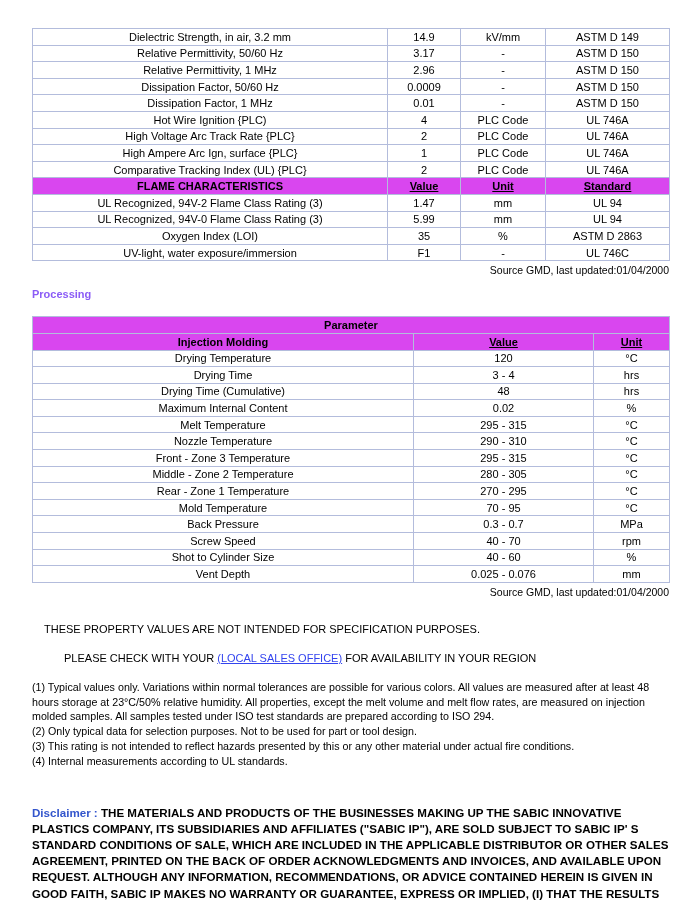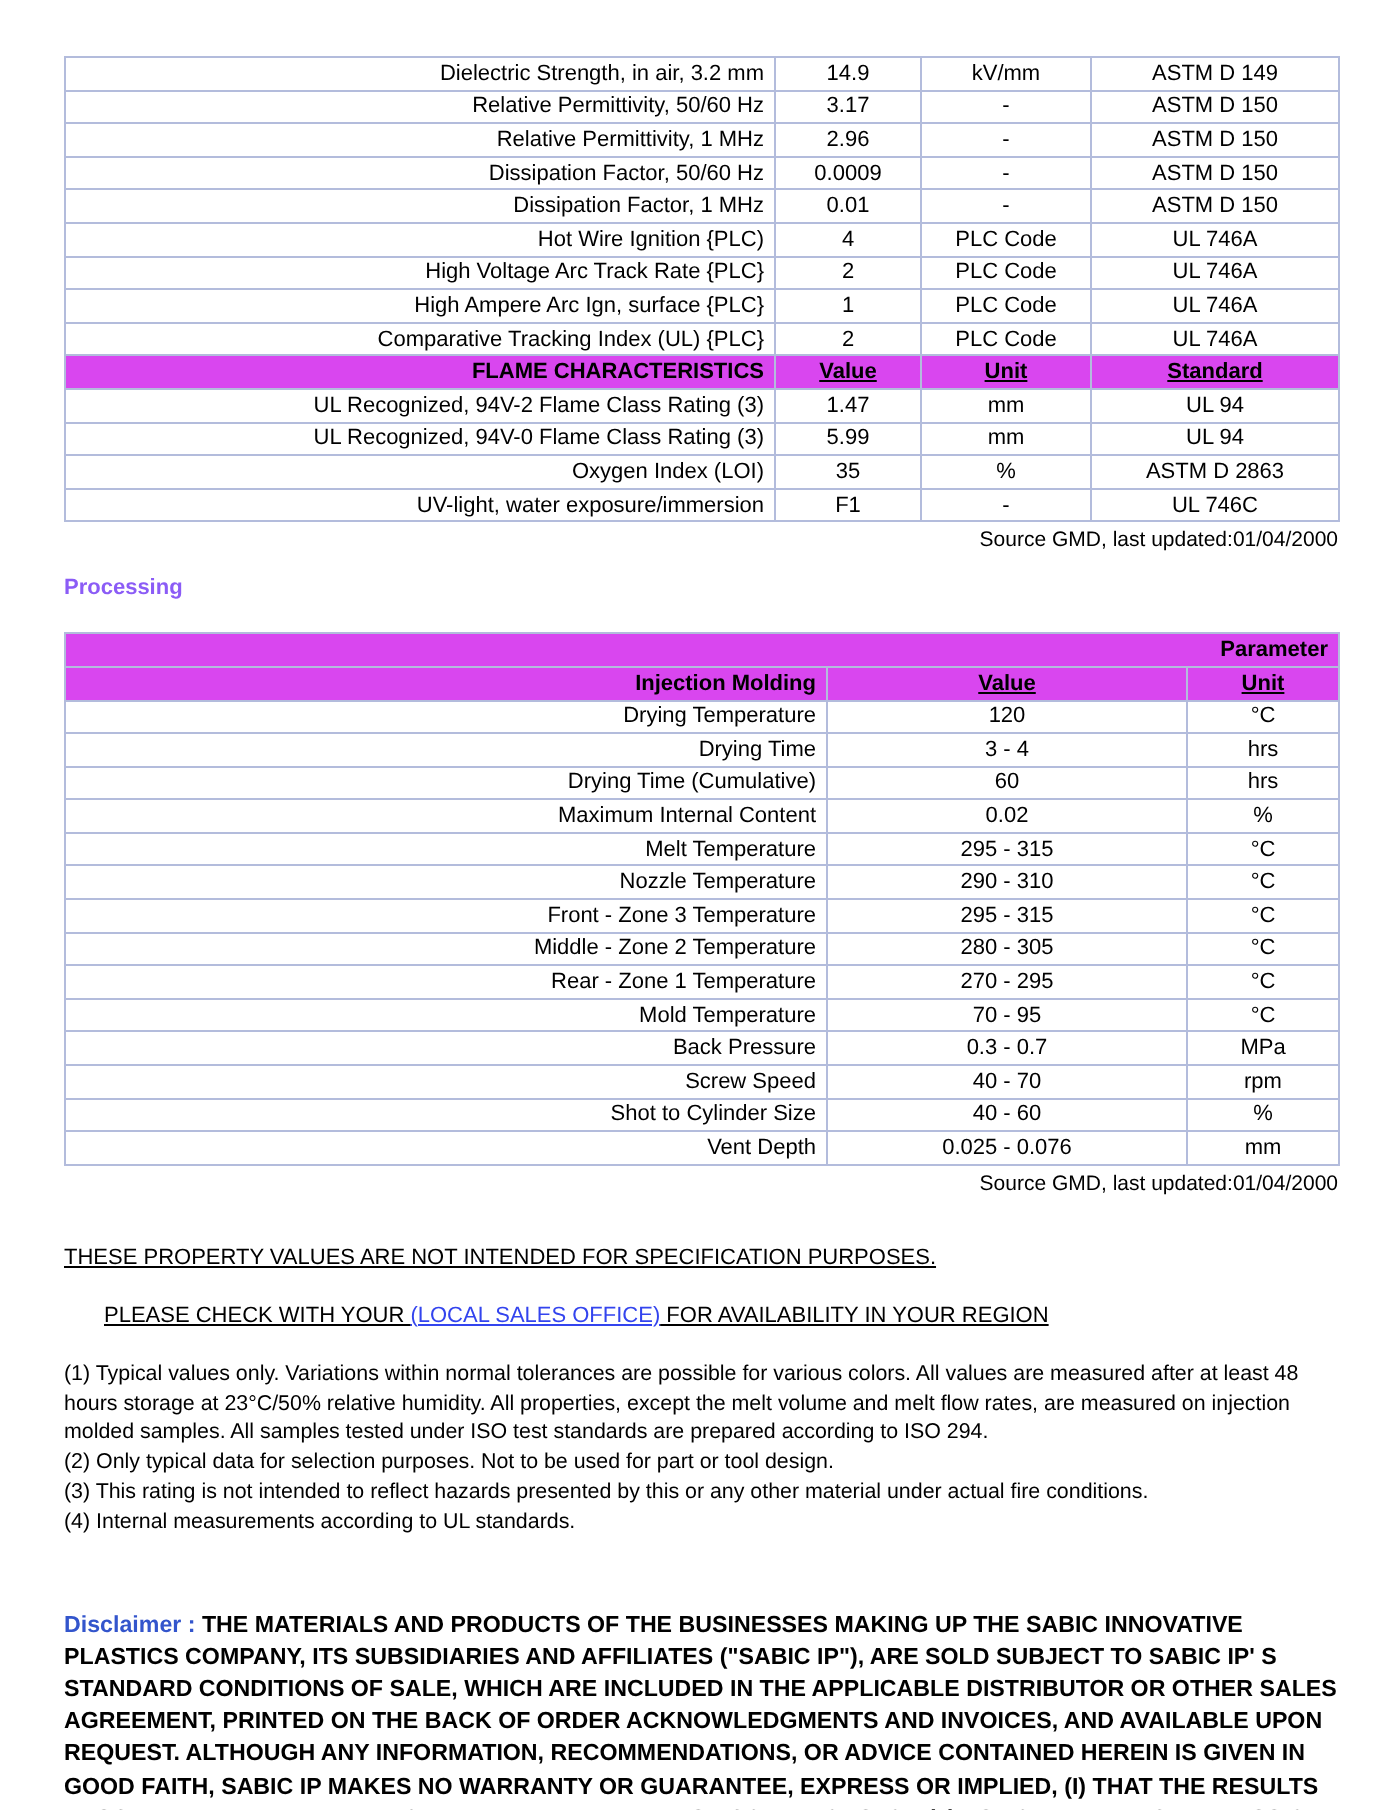--- a/index.html
+++ b/index.html
@@ -18,21 +18,21 @@
     table-layout: fixed;
   }
   table.data-table td, table.data-table th {
     border: 1px solid #b3bcdc;
     padding: 1px 5px;
     height: 13.6px;
     line-height: 12px;
     overflow: hidden;
     white-space: nowrap;
   }
-  td.c-label { text-align: right; }
+  td.c-label { text-align: center; }
   td.c-mid   { text-align: center; }
   tr.head-row td {
     background: #d946ef;
     font-weight: bold;
   }
   tr.head-row td.c-mid { text-align: center; text-decoration: underline; }
 
   .source-note {
     width: 637px;
     text-align: right;
@@ -43,22 +43,21 @@
   .section-heading {
     color: #8b5cf6;
     font-weight: bold;
     font-size: 11px;
     margin: 12px 0 16px 0;
   }
 
   .para {
     font-size: 11px;
     line-height: 14px;
-    margin: 0;
-    text-decoration: underline;
+    margin: 12px;
   }
   .para-spec  { margin-top: 24px; }
   .para-avail { margin-top: 15px; padding-left: 20px; }
 
   .sales-link {
     color: #3344ee;
     text-decoration: underline;
     cursor: pointer;
   }
 
@@ -220,21 +219,21 @@
   </tr>
 
   <tr>
     <td class="c-label">Drying Time</td>
     <td class="c-mid">3 - 4</td>
     <td class="c-mid">hrs</td>
   </tr>
 
   <tr>
     <td class="c-label">Drying Time (Cumulative)</td>
-    <td class="c-mid">60</td>
+    <td class="c-mid">48</td>
     <td class="c-mid">hrs</td>
   </tr>
 
   <tr>
     <td class="c-label">Maximum Internal Content</td>
     <td class="c-mid">0.02</td>
     <td class="c-mid">%</td>
   </tr>
 
   <tr>

